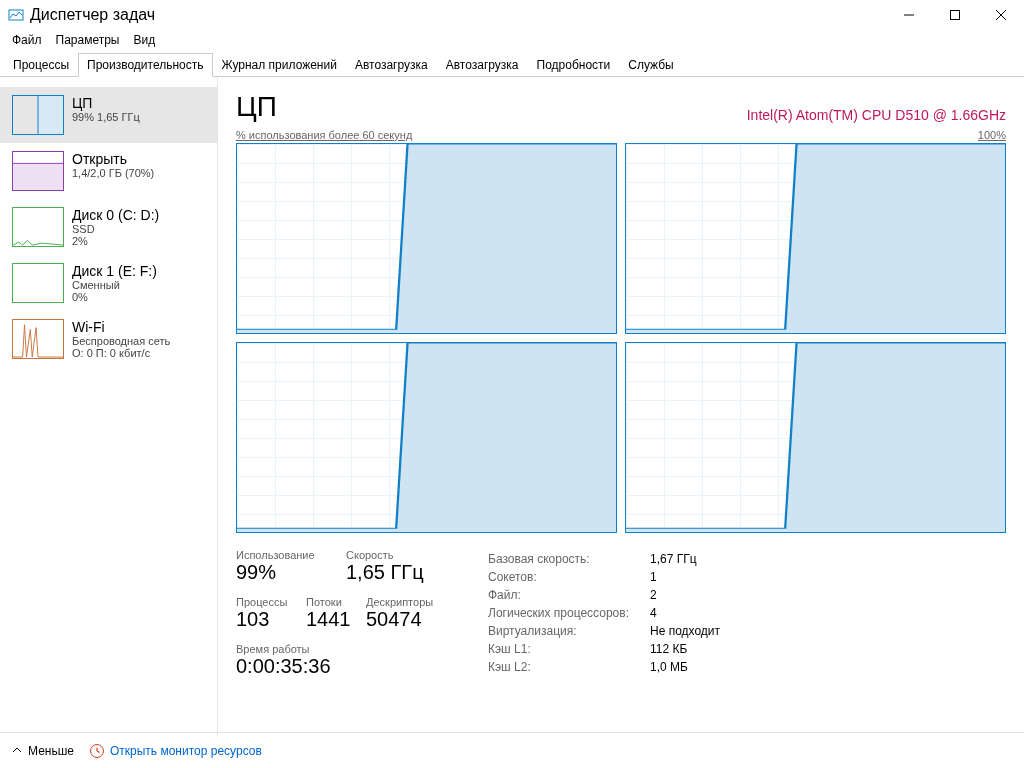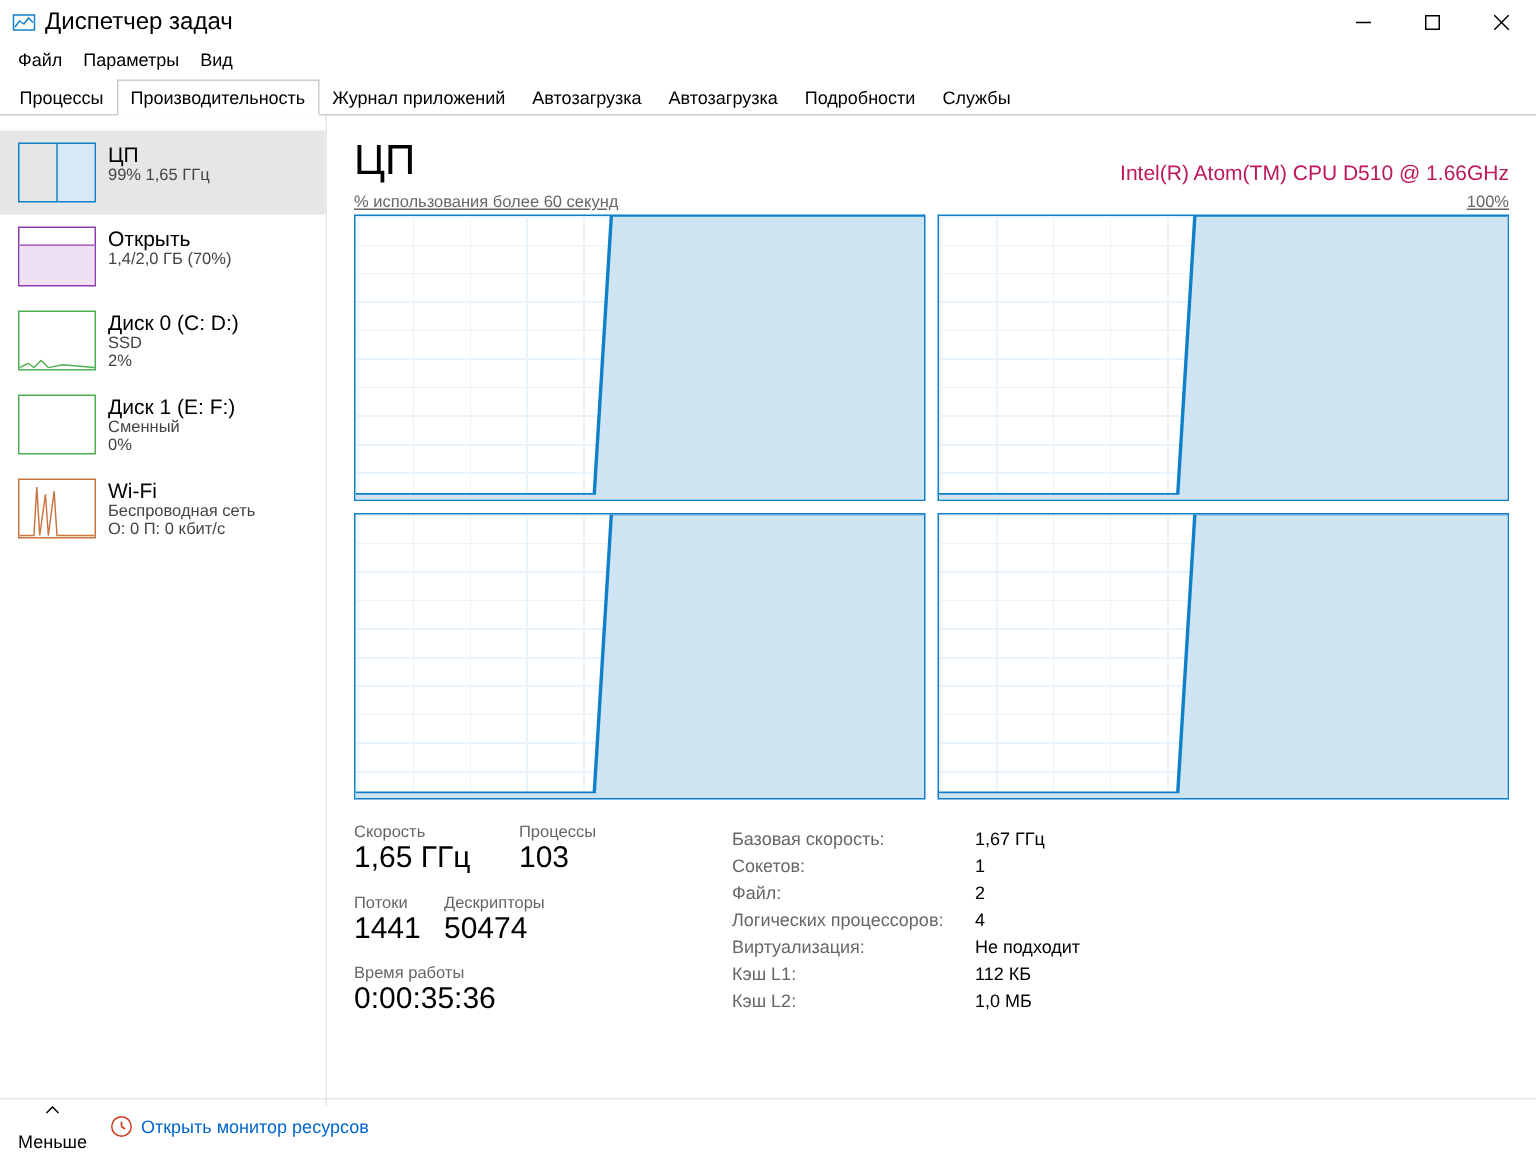--- a/index.html
+++ b/index.html
@@ -41,21 +41,21 @@
   .stats-row { display: flex; margin-top: 16px; gap: 30px; }
   .stats-left { display: flex; flex-wrap: wrap; width: 220px; }
   .stat-block { width: 110px; margin-bottom: 12px; }
   .stat-block.wide { width: 220px; }
   .stat-label { font-size: 11px; color: #666; }
   .stat-value { font-size: 20px; }
   .stats-right { font-size: 12px; }
   .stats-right table td { padding: 1px 0; margin-left: 44px; }
   .stats-right table td:first-child { color: #666; width: 160px; }
   .bottombar { position: absolute; bottom: 0; left: 0; right: 0; height: 36px; border-top: 1px solid #e5e5e5; display: flex; align-items: center; padding: 0 12px; gap: 16px; font-size: 12px; }
-  .fewer { display: flex; align-items: center; gap: 6px; flex-direction: column; }
+  .fewer { display: flex; align-items: center; gap: 6px; }
   .res-link { display: flex; align-items: center; gap: 6px; color: #0066cc; }
   .res-icon { width: 14px; height: 14px; border: 1.5px solid #d04020; border-radius: 50%; display: inline-flex; align-items: center; justify-content: center; }
 </style>
 </head>
 <body>
 
 <div class="titlebar">
   <div class="titlebar-left">
     <span class="app-icon">
       <svg viewBox="0 0 16 16">
@@ -198,20 +198,24 @@
         <svg viewBox="0 0 100 100" preserveAspectRatio="none">
             <polygon points="0,98 42,98 45,0 100,0 100,100 0,100" fill="#cfe4f2" stroke="none"></polygon>
             <polyline points="0,98 42,98 45,0 100,0" fill="none" stroke="#1080C8" stroke-width="0.6"></polyline>
           </svg>
       </div>
     </div>
 
     <div class="stats-row">
       <div class="stats-left">
         <div class="stat-block">
+          <div class="stat-label">Использование</div>
+          <div class="stat-value">99%</div>
+        </div>
+        <div class="stat-block">
           <div class="stat-label">Скорость</div>
           <div class="stat-value">1,65 ГГц</div>
         </div>
         <div class="stat-block" style="width:70px">
           <div class="stat-label">Процессы</div>
           <div class="stat-value">103</div>
         </div>
         <div class="stat-block" style="width:60px">
           <div class="stat-label">Потоки</div>
           <div class="stat-value">1441</div>

